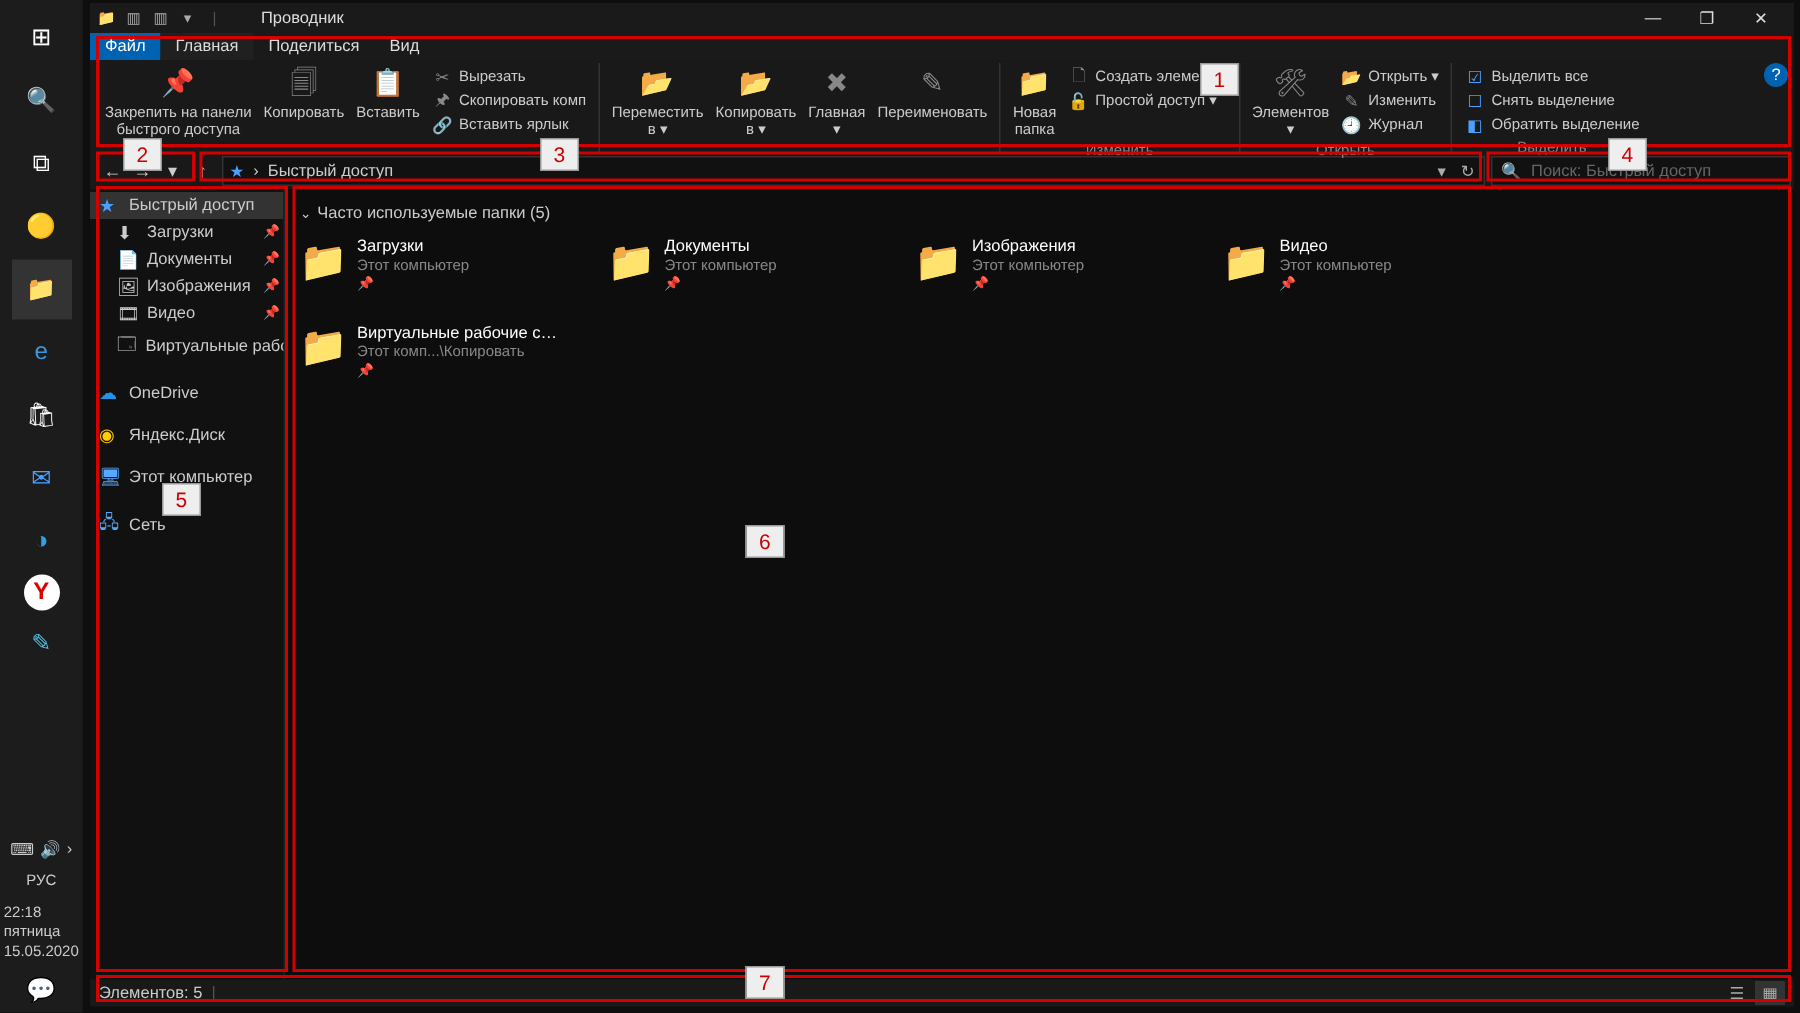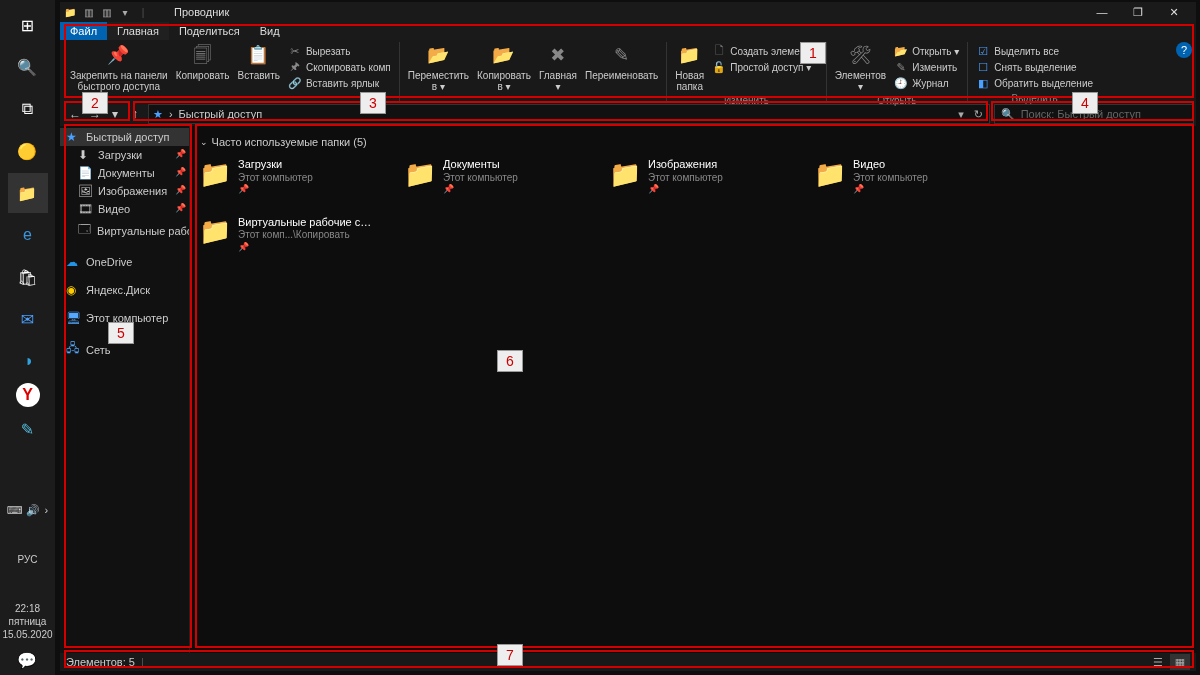--- a/index.html
+++ b/index.html
@@ -3,21 +3,21 @@
 <meta charset="utf-8">
 <style>
 * { margin: 0; padding: 0; box-sizing: border-box; font-family: "Segoe UI", Tahoma, sans-serif; }
 body { background: #0e0e0e; width: 1200px; height: 675px; overflow: hidden; color: #ccc; font-size: 11px; position: relative; }
 
 
 .taskbar { position: absolute; left: 0; top: 0; width: 55px; height: 100%; background: #1c1c1c; display: flex; flex-direction: column; align-items: center; padding-top: 4px; }
 .taskbar .tb-item { width: 40px; height: 40px; display: flex; align-items: center; justify-content: center; margin: 1px 0; cursor: pointer; font-size: 16px; color: #fff; }
 .taskbar .tb-item.active { background: #333; }
 .taskbar .tb-spacer { flex: 1; }
-.taskbar .tb-bottom { font-size: 10px; color: #ccc; text-align: center; padding: 4px 0; line-height: 1.3; margin-top: 28px; }
+.taskbar .tb-bottom { font-size: 10px; color: #ccc; text-align: left; padding: 4px 0; line-height: 1.3; }
 .taskbar .tb-tray { font-size: 11px; display:flex; gap:4px; justify-content:center; padding:4px 0;}
 
 
 .win { position: absolute; left: 60px; top: 2px; right: 4px; bottom: 4px; background: #111; }
 
 
 .titlebar { height: 20px; background: #1a1a1a; display: flex; align-items: center; padding: 0 4px; font-size: 11px; color: #ddd; }
 .titlebar .qat { display:flex; gap:4px; align-items:center; }
 .titlebar .qat span { width:14px; height:14px; display:inline-flex; align-items:center; justify-content:center; font-size:10px; color:#aaa;}
 .titlebar .title { margin-left: 24px; }

